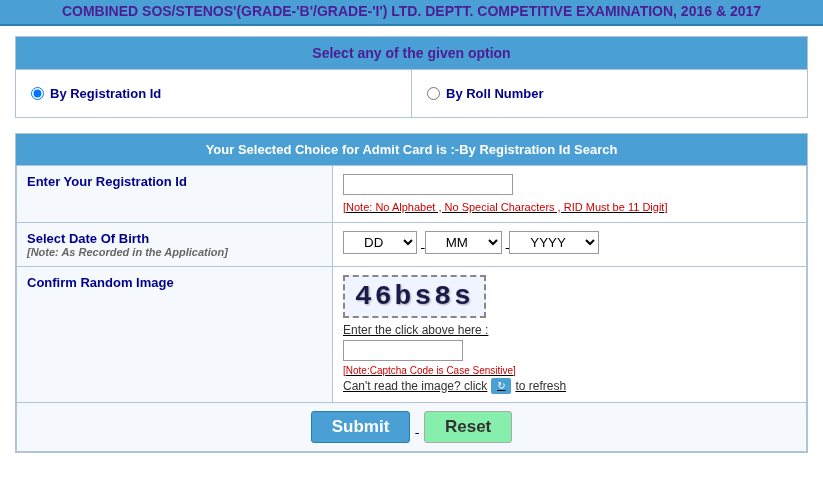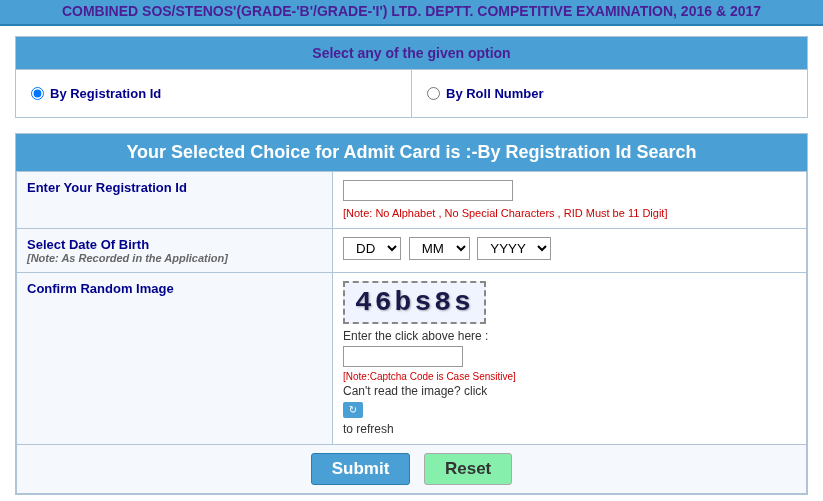--- a/index.html
+++ b/index.html
@@ -69,21 +69,21 @@
     .form-box {
       border: 1px solid #b0c4d8;
     }
 
     .form-header {
       background: #4a9fd4;
       color: #fff;
       text-align: center;
       font-weight: bold;
       padding: 8px;
-      font-size: 18px;
+      font-size: 13px;
     }
 
     .form-table {
       width: 100%;
       border-collapse: collapse;
     }
 
     .form-table tr td {
       border: 1px solid #b0c4d8;
       padding: 8px 10px;
@@ -92,20 +92,21 @@
 
     .form-table tr td:first-child {
       width: 40%;
       font-weight: bold;
       color: #00008b;
       background: #f5f9fd;
     }
 
     .form-table tr td:last-child {
       width: 60%;
+      text-decoration: underline;
     }
 
     .field-label {
       font-weight: bold;
       color: #00008b;
     }
 
     .field-note {
       color: #666;
       font-size: 11px;
@@ -120,21 +121,21 @@
     .reg-input {
       width: 170px;
       border: 1px solid #999;
       padding: 2px 4px;
       display: block;
       margin-bottom: 4px;
     }
 
     .dob-select {
       border: 1px solid #999;
-      padding: 2px 8px;
+      padding: 2px 16px;
       margin-right: 4px;
       background: #fff;
     }
 
     
     .captcha-image {
       font-size: 28px;
       font-weight: bold;
       color: #1a1a4a;
       letter-spacing: 3px;
@@ -163,23 +164,23 @@
 
     .captcha-note-red {
       color: #cc0000;
       font-size: 10px;
     }
 
     .captcha-refresh {
       color: #333;
       font-size: 12px;
       display: flex;
+      align-items: center;
       gap: 4px;
       margin-top: 2px;
-      flex-direction: column;
     }
 
     .refresh-icon {
       display: inline-flex;
       align-items: center;
       justify-content: center;
       width: 20px;
       height: 16px;
       background: #4a9fd4;
       color: white;

